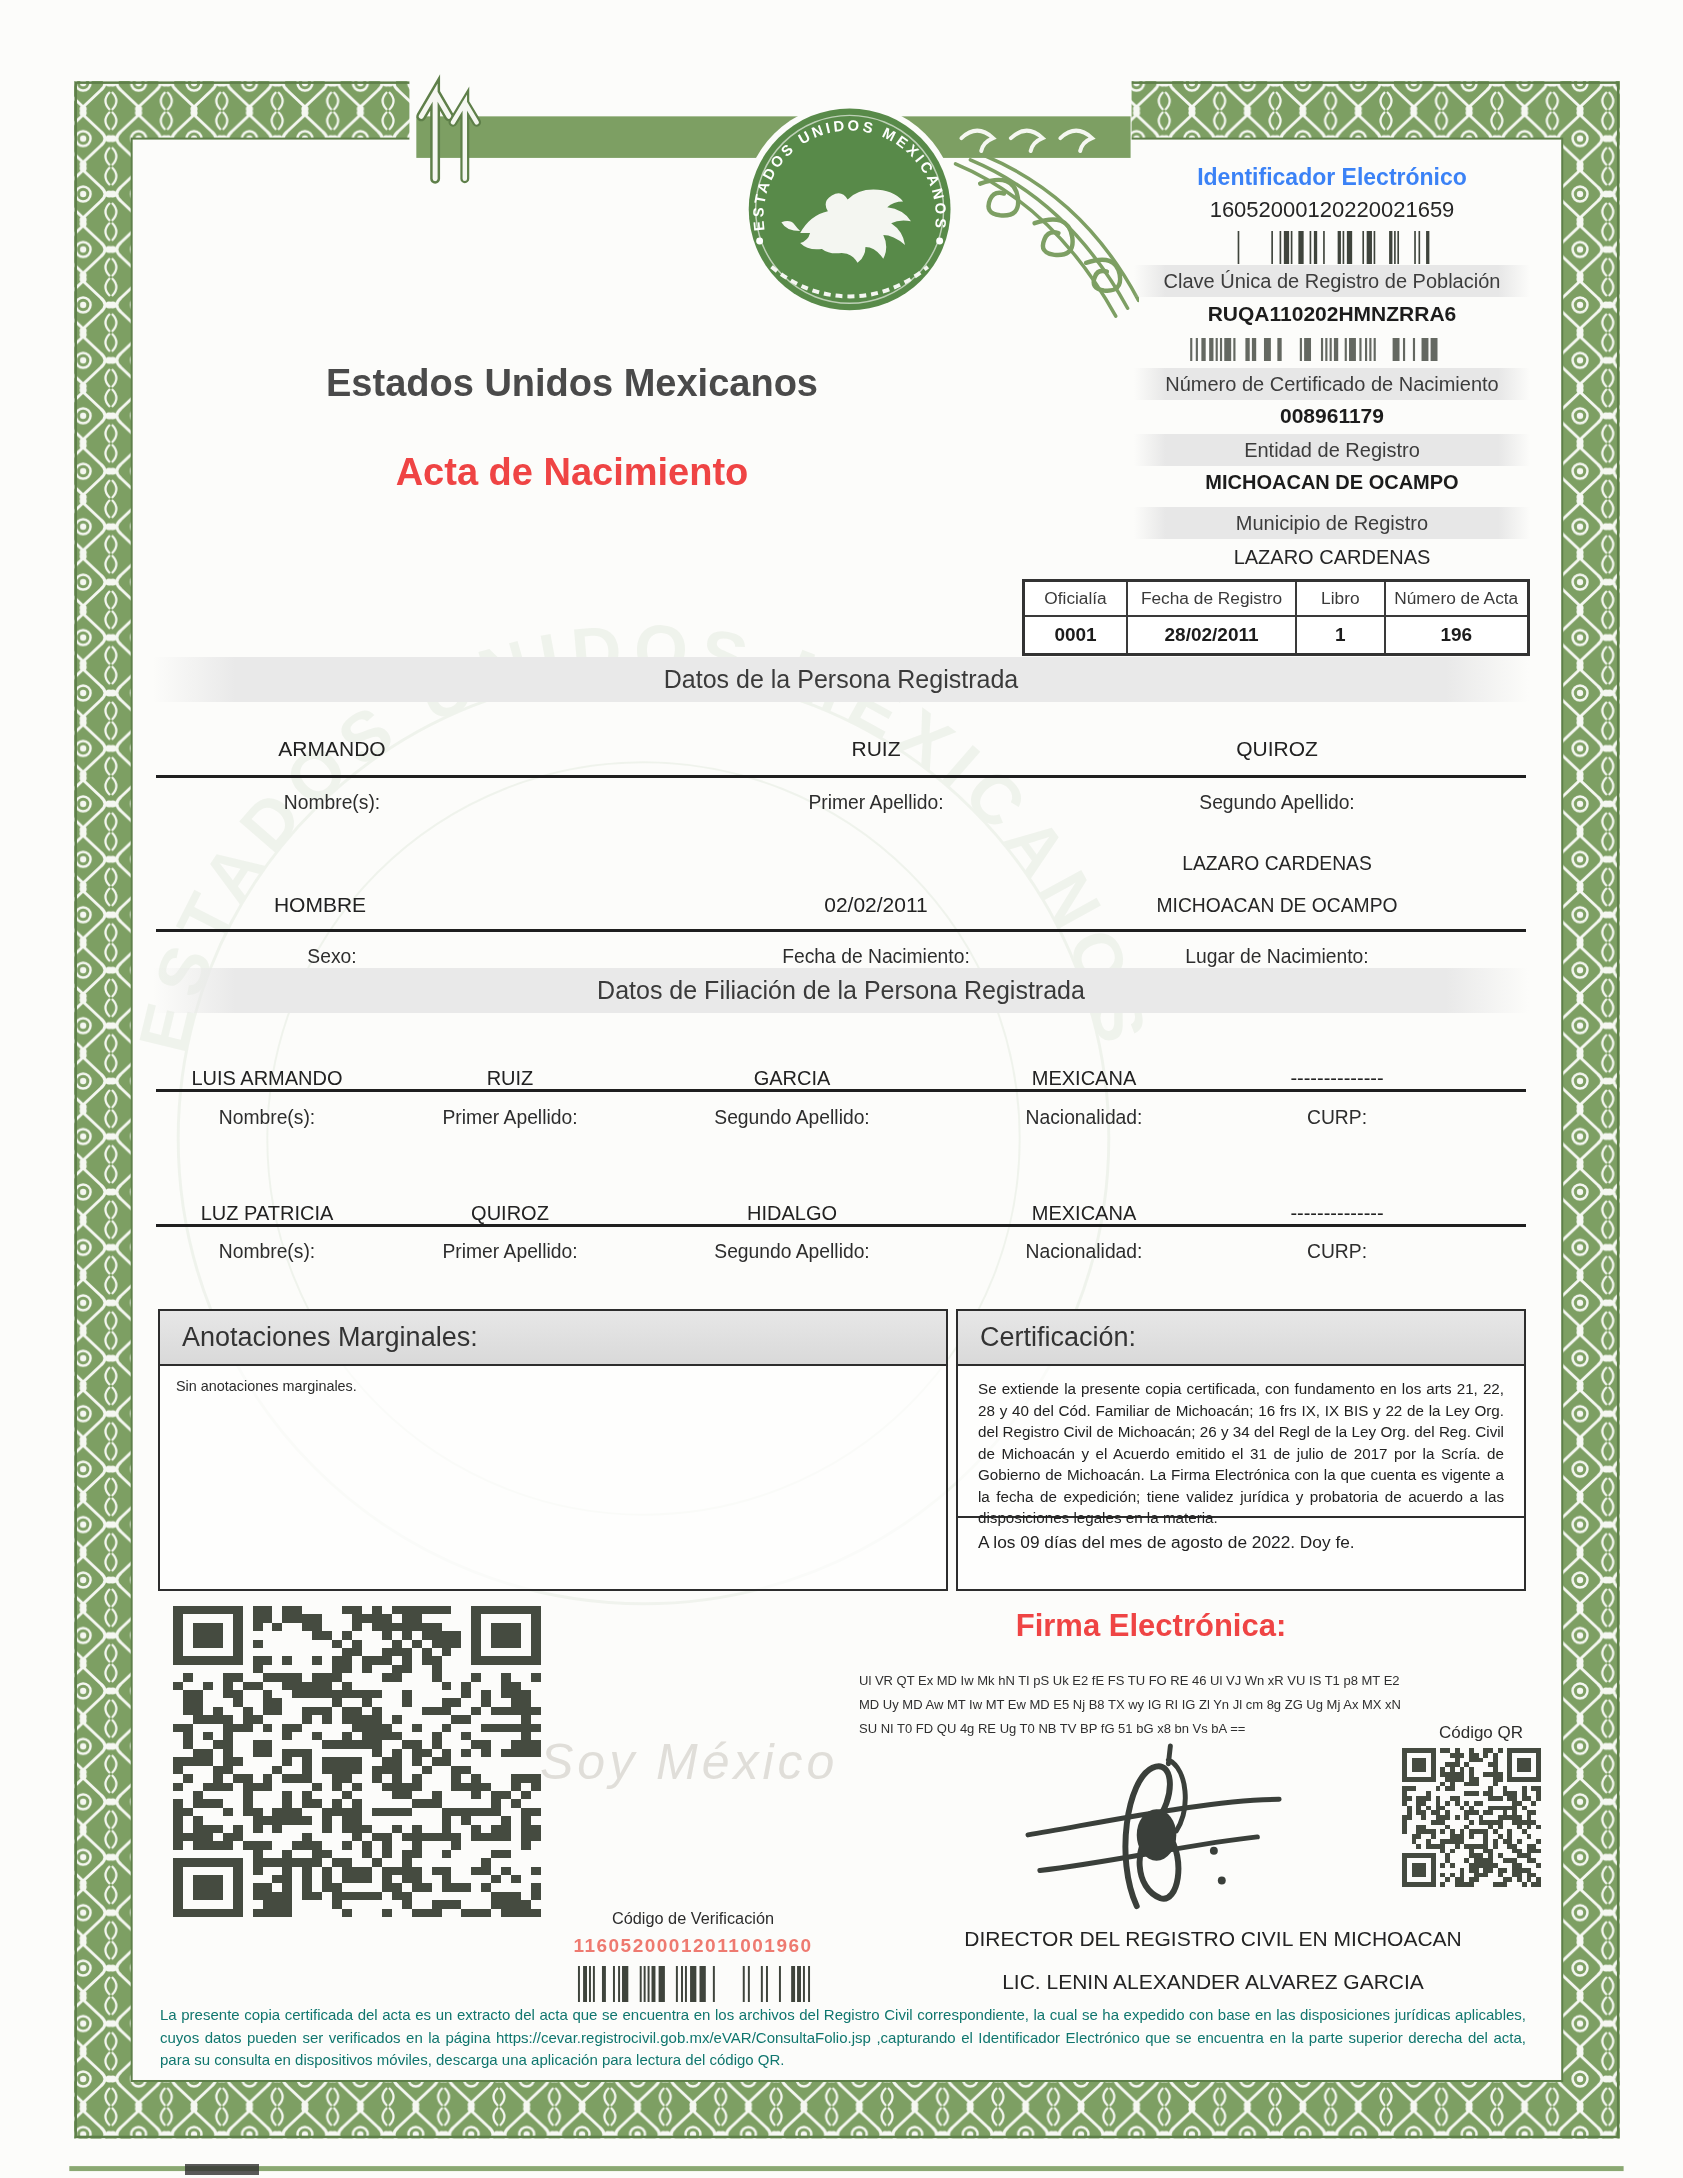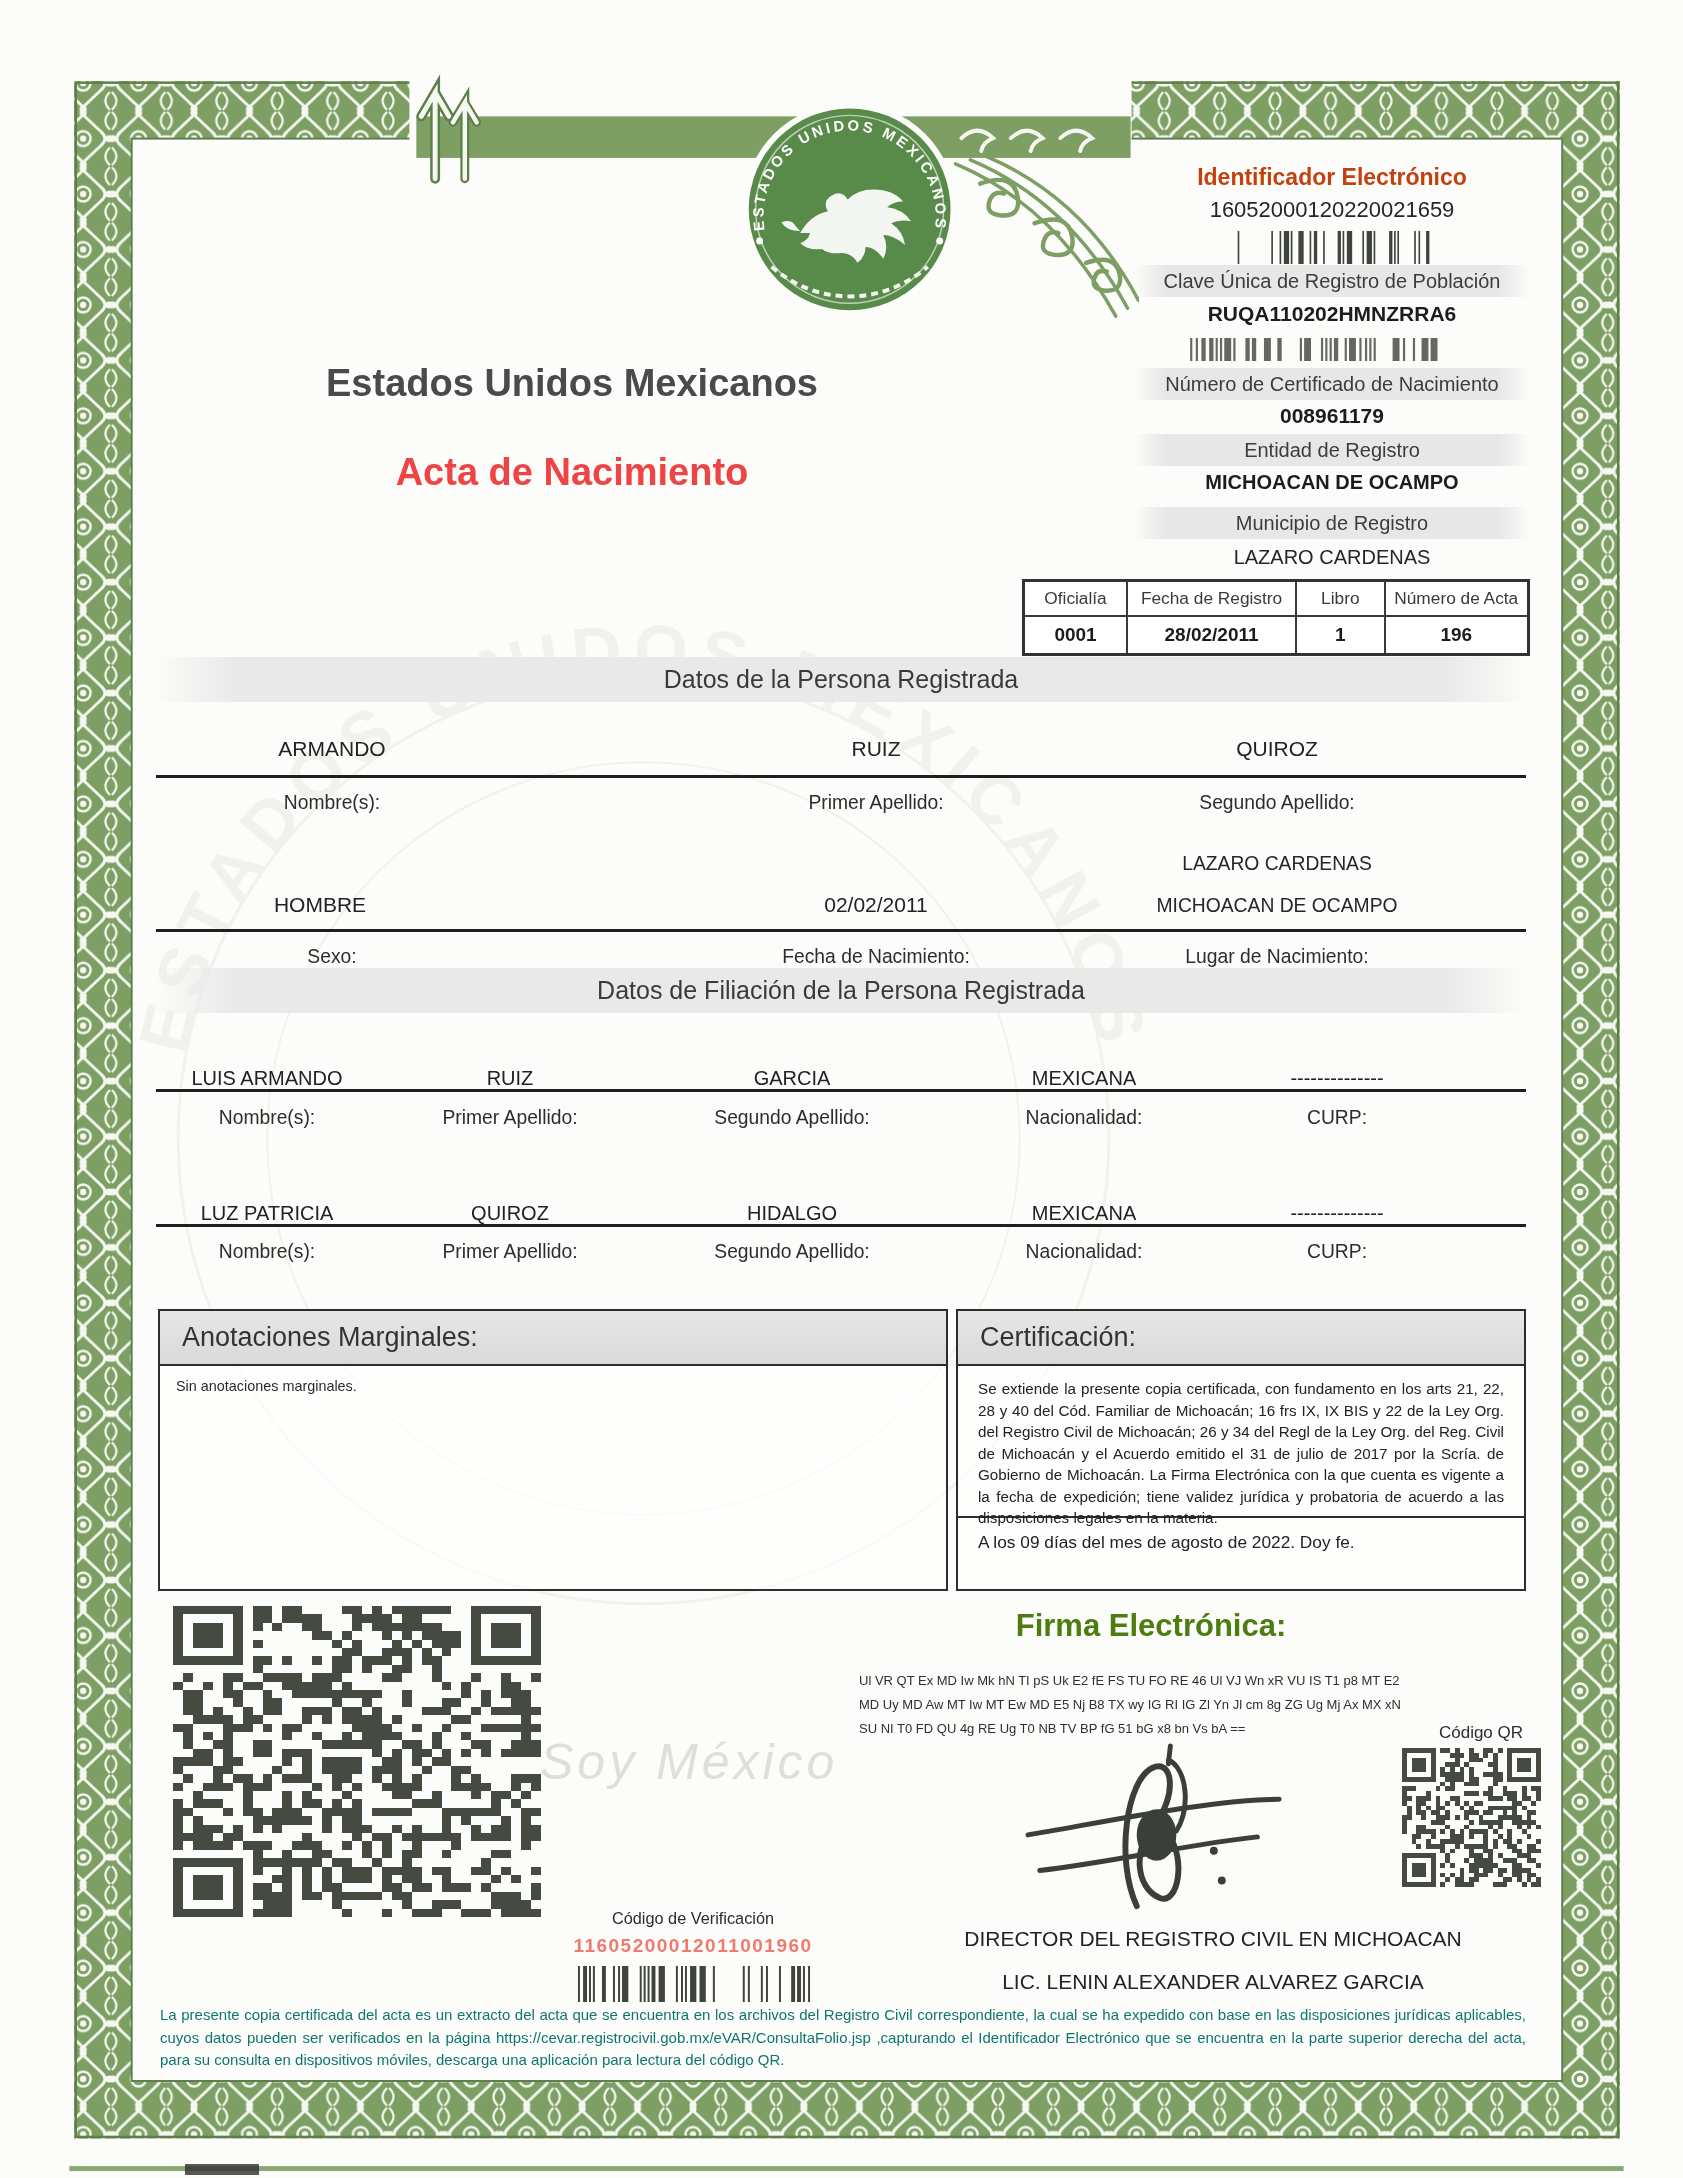--- a/index.html
+++ b/index.html
@@ -111,21 +111,21 @@
         <path d="M692 208 q30 -10 34 12 q3 18 -16 16 q-14 -2 -9 -14 q3 -8 12 -5"></path>
       </g>
       <g stroke="#7d9f63" stroke-width="3.5">
         <path d="M560 108 Q660 150 722 262"></path>
         <path d="M575 104 Q675 146 734 254"></path>
         <path d="M590 100 Q690 142 745 246"></path>
       </g>
     </g>
   </svg>
 
-  <div class="rc" style="top:164px;font-size:23px;font-weight:bold;color:#c2410c">Identificador Electrónico</div>
+  <div class="rc" style="top:164px;font-size:23px;font-weight:bold;color:#3b82f6">Identificador Electrónico</div>
   <div class="rc" style="top:197px;font-size:22px">16052000120220021659</div>
   <div class="barcode" style="left:1236px;top:231px;width:198px;height:33px"><svg viewBox="0 0 120 20" width="100%" height="100%" preserveAspectRatio="none" fill="#3f443c">
         <rect x="1" y="0" width="1" height="20"></rect>
         <rect x="21.400000000000002" y="0" width="1" height="20"></rect>
         <rect x="26.400000000000002" y="0" width="1" height="20"></rect>
         <rect x="29.000000000000004" y="0" width="3.2" height="20"></rect>
         <rect x="33.2" y="0" width="1" height="20"></rect>
         <rect x="37.800000000000004" y="0" width="3.2" height="20"></rect>
         <rect x="44.60000000000001" y="0" width="1" height="20"></rect>
         <rect x="47.20000000000001" y="0" width="2" height="20"></rect>
@@ -823,21 +823,21 @@
         <rect x="31" y="36" width="1" height="1"></rect>
         <rect x="33" y="36" width="1" height="1"></rect>
         <rect x="34" y="36" width="1" height="1"></rect>
         <rect x="35" y="36" width="1" height="1"></rect>
         <rect x="36" y="36" width="1" height="1"></rect>
         <path fill-rule="evenodd" d="M0 0h7v7h-7zM1 1v5h5v-5zM2 2h3v3h-3z"></path>
         <path fill-rule="evenodd" d="M30 0h7v7h-7zM31 1v5h5v-5zM32 2h3v3h-3z"></path>
         <path fill-rule="evenodd" d="M0 30h7v7h-7zM1 31v5h5v-5zM2 32h3v3h-3z"></path>
       </svg></div>
 
-  <div class="cx" style="left:1151px;top:1608px;font-size:31px;font-weight:600;color:#4d7c0f">Firma Electrónica:</div>
+  <div class="cx" style="left:1151px;top:1608px;font-size:31px;font-weight:600;color:#ef4444">Firma Electrónica:</div>
   <div class="abs" style="left:859px;top:1669px;width:579px">
     <div class="hashline">Ul VR QT Ex MD Iw Mk hN TI pS Uk E2 fE FS TU FO RE 46 Ul VJ Wn xR VU IS T1 p8 MT E2</div>
     <div class="hashline">MD Uy MD Aw MT Iw MT Ew MD E5 Nj B8 TX wy IG RI IG Zl Yn Jl cm 8g ZG Ug Mj Ax MX xN</div>
     <div class="hashline">SU NI T0 FD QU 4g RE Ug T0 NB TV BP fG 51 bG x8 bn Vs bA ==</div>
   </div>
 
   <div class="cx" style="left:1481px;top:1723px;font-size:17px;color:#2c2c2c">Código QR</div>
   <div class="qr" style="left:1402px;top:1748px;width:139px;height:139px"><svg viewBox="0 0 29 29" width="100%" height="100%" preserveAspectRatio="none" shape-rendering="crispEdges" fill="#454b40">
         <rect x="8" y="0" width="1" height="1"></rect>
         <rect x="9" y="0" width="1" height="1"></rect>

